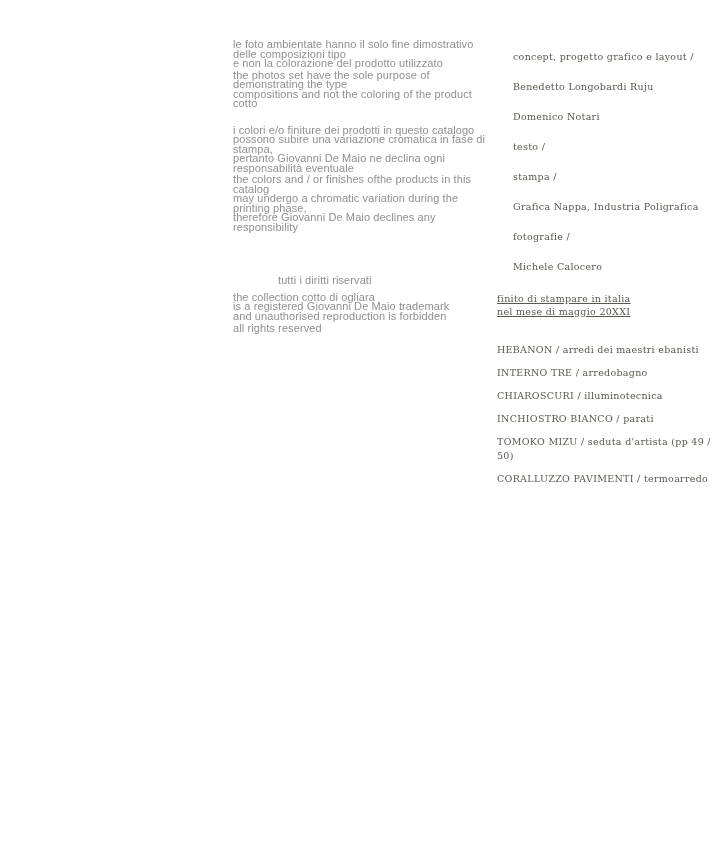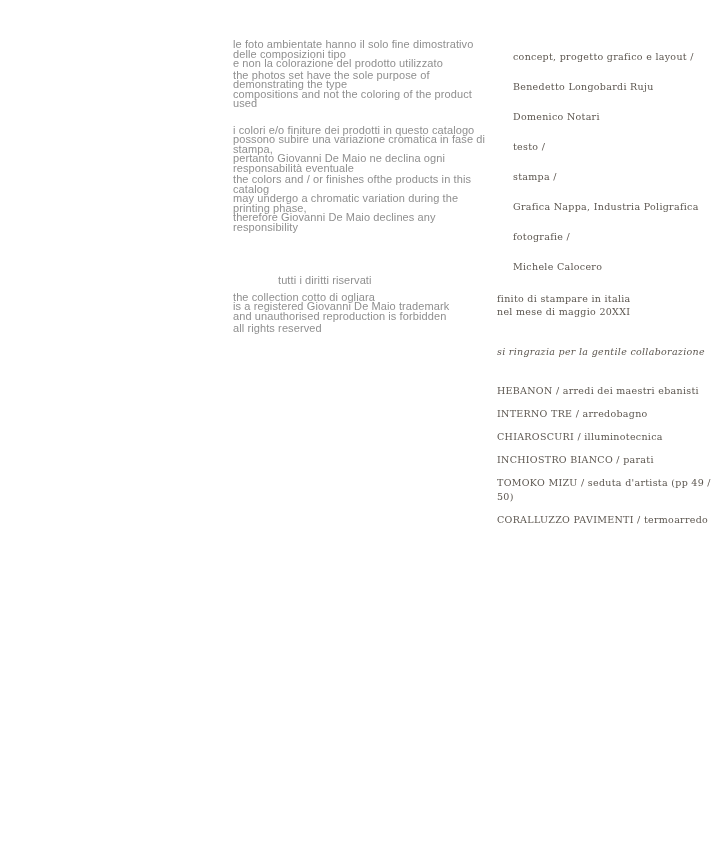--- a/index.html
+++ b/index.html
@@ -51,40 +51,41 @@
     font-size: 9.5px;
     line-height: 14px;
     letter-spacing: 0.3px;
   }
   .credit { margin-bottom: 11px; }
   .credit div { margin: 16px; }
   .printing {
     margin: 19px 0 12px 0;
     line-height: 12.5px;
     white-space: pre-line;
+    text-decoration: underline;
   }
   .thanks {
     margin: 27px 0 0 0;
     font-style: italic;
   }
   .brand-list { margin-top: 25px; }
   .brand {
     margin: 0 0 9px 0;
   }
 </style>
 </head>
 <body>
 
 <div class="page">
 
   <div class="left-col">
     <p class="p-photos-it">le foto ambientate hanno il solo fine dimostrativo delle composizioni tipo
 e non la colorazione del prodotto utilizzato</p>
     <p class="p-photos-en">the photos set have the sole purpose of demonstrating the type
-compositions and not the coloring of the product used</p>
+compositions and not the coloring of the product cotto</p>
     <p class="p-colors-it">i colori e/o finiture dei prodotti in questo catalogo
 possono subire una variazione cromatica in fase di stampa,
 pertanto Giovanni De Maio ne declina ogni responsabilità eventuale</p>
     <p class="p-colors-en">the colors and / or finishes ofthe products in this catalog
 may undergo a chromatic variation during the printing phase,
 therefore Giovanni De Maio declines any responsibility</p>
     <p class="p-rights-it">tutti i diritti riservati</p>
     <p class="p-trademark-en">the collection cotto di ogliara
 is a registered Giovanni De Maio trademark
 and unauthorised reproduction is forbidden</p>
@@ -109,21 +110,20 @@
     </div>
 
     <div class="credit">
       <div>fotografie /</div>
       <div>Michele Calocero</div>
     </div>
 
     <p class="printing">finito di stampare in italia
 nel mese di maggio 20XXI</p>
 
-    <p class="thanks">si ringrazia per la gentile collaborazione</p>
 
     <div class="brand-list">
       <div class="brand"><span>HEBANON</span><span> / arredi dei maestri ebanisti</span></div>
       <div class="brand"><span>INTERNO TRE</span><span> / arredobagno</span></div>
       <div class="brand"><span>CHIAROSCURI</span><span> / illuminotecnica</span></div>
       <div class="brand"><span>INCHIOSTRO BIANCO</span><span> / parati</span></div>
       <div class="brand"><span>TOMOKO MIZU</span><span> / seduta d'artista (pp 49 / 50)</span></div>
       <div class="brand"><span>CORALLUZZO PAVIMENTI</span><span> / termoarredo</span></div>
     </div>
 

